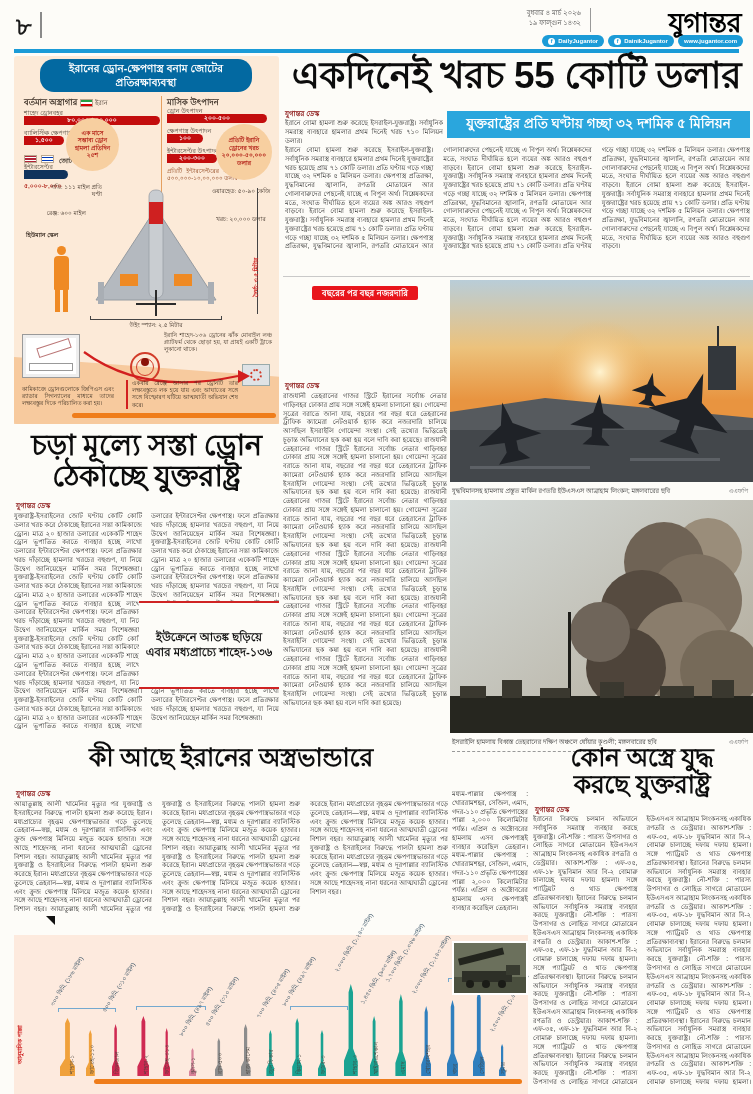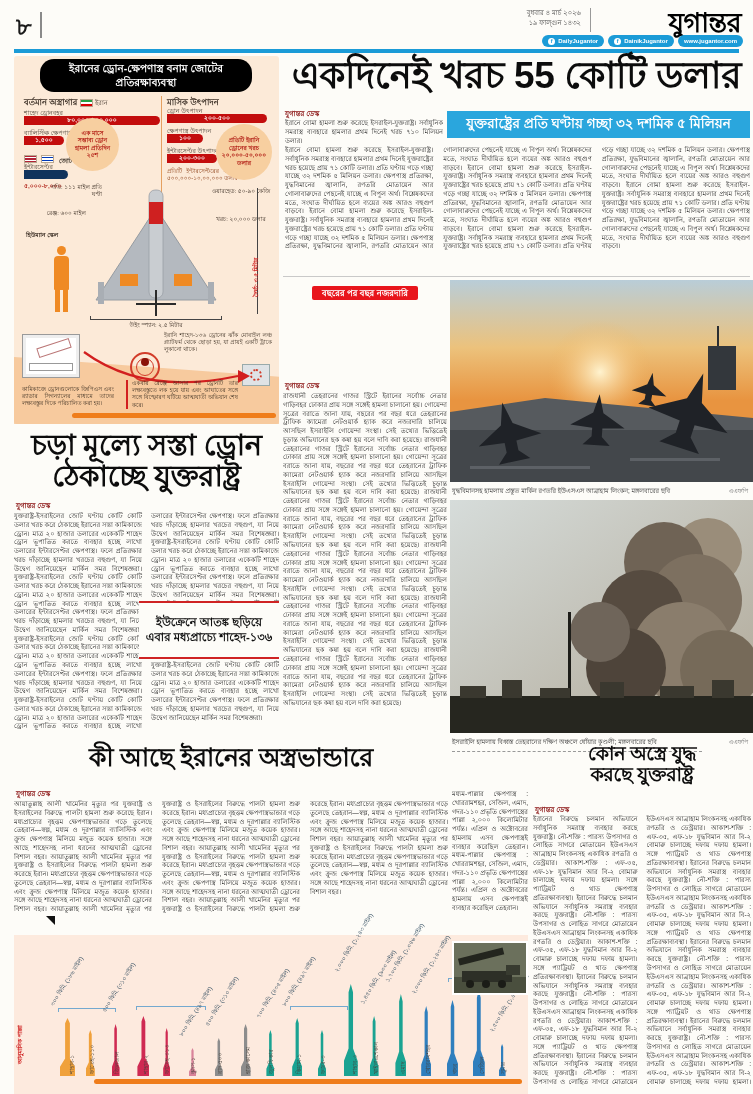--- a/index.html
+++ b/index.html
@@ -16,21 +16,21 @@
   .credit{font-size:6px;color:#777}
   .rule-h{background:#c9c9c9;height:1px}
   
   .pills{display:flex;gap:4px}
   .pill{display:flex;align-items:center;gap:3px;background:#1b9bd7;color:#fff;font-size:6px;
         border-radius:7px;padding:0 6px;height:12px;font-weight:bold}
   .pill .fdot{width:7px;height:7px;border-radius:50%;background:#fff;color:#1b9bd7;font-size:5.5px;
         display:flex;align-items:center;justify-content:center;font-weight:900}
   
   #igpanel{background:#fcead8;border-radius:3px}
-  .ig-ribbon{background:#000000;border-radius:14px;color:#fff;font-weight:bold;font-size:10.5px;
+  .ig-ribbon{background:#0369a1;border-radius:14px;color:#fff;font-weight:bold;font-size:10.5px;
         line-height:1.25;display:flex;align-items:center;justify-content:center;text-align:center;padding:3px 8px}
   .ig-h{font-size:8.4px;font-weight:900;color:#40342a}
   .ig-lbl{font-size:6.2px;color:#4a4036}
   .bar{background:#c30d0d;border-radius:0 5px 5px 0;color:#fff;font-size:6.2px;font-weight:bold;
         display:flex;align-items:center;justify-content:center;height:9px;white-space:nowrap}
   .circle{border-radius:50%;background:#f7cfa0;color:#b32017;font-weight:bold;font-size:6px;
         line-height:1.25;text-align:center;display:flex;align-items:center;justify-content:center;padding:7px}
   .flag{display:inline-block;width:13px;height:8px;border:.5px solid #b9a68f;vertical-align:middle}
   .flag-ir{background:linear-gradient(180deg,#239f40 0 33%,#fff 33% 66%,#da0000 66% 100%)}
   .flag-us{background:repeating-linear-gradient(180deg,#b22234 0 1.2px,#fff 1.2px 2.4px)}
@@ -187,21 +187,21 @@
     </svg>
 
     <div class="abs note" style="left:8px;top:330px;width:92px">কামিকাজে ড্রোনগুলোকে জিপিএস এবং র‍্যাডার সিগন্যালের মাধ্যমে তাদের লক্ষ্যবস্তুর দিকে পরিচালিত করা হয়।</div>
     <div class="abs note" style="left:112px;top:324px;width:112px;border-left:2px solid #d21f1f;padding-left:4px">একবার রেঞ্জে আসার পর ড্রোনটি তার লক্ষ্যবস্তুতে লক হয়ে যায় এবং আঘাতের সঙ্গে সঙ্গে বিস্ফোরণ ঘটিয়ে আত্মঘাতী অভিযান শেষ করে।</div>
     <div class="abs" style="left:58px;top:357px;width:204px;height:5px;background:#ef7d1b;border-radius:3px"></div>
   </div>
 
   <div class="abs hl" style="left:14px;top:430px;width:265px;font-size:29px">চড়া মূল্যে সস্তা ড্রোন ঠেকাচ্ছে যুক্তরাষ্ট্র</div>
   <div class="abs byline" style="left:16px;top:500px">যুগান্তর ডেস্ক</div>
   <div class="abs body-txt cols2" style="left:14px;top:512px;width:265px;height:268px">যুক্তরাষ্ট্র-ইসরাইলের জোট ঘণ্টায় কোটি কোটি ডলার খরচ করে ঠেকাচ্ছে ইরানের সস্তা কামিকাজে ড্রোন। মাত্র ২০ হাজার ডলারের একেকটি শাহেদ ড্রোন ভূপাতিত করতে ব্যবহার হচ্ছে লাখো ডলারের ইন্টারসেপ্টর ক্ষেপণাস্ত্র। ফলে প্রতিরক্ষার খরচ দাঁড়াচ্ছে হামলার খরচের বহুগুণ, যা নিয়ে উদ্বেগ জানিয়েছেন মার্কিন সমর বিশেষজ্ঞরা। যুক্তরাষ্ট্র-ইসরাইলের জোট ঘণ্টায় কোটি কোটি ডলার খরচ করে ঠেকাচ্ছে ইরানের সস্তা কামিকাজে ড্রোন। মাত্র ২০ হাজার ডলারের একেকটি শাহেদ ড্রোন ভূপাতিত করতে ব্যবহার হচ্ছে লাখো ডলারের ইন্টারসেপ্টর ক্ষেপণাস্ত্র। ফলে প্রতিরক্ষার খরচ দাঁড়াচ্ছে হামলার খরচের বহুগুণ, যা নিয়ে উদ্বেগ জানিয়েছেন মার্কিন সমর বিশেষজ্ঞরা। যুক্তরাষ্ট্র-ইসরাইলের জোট ঘণ্টায় কোটি কোটি ডলার খরচ করে ঠেকাচ্ছে ইরানের সস্তা কামিকাজে ড্রোন। মাত্র ২০ হাজার ডলারের একেকটি শাহেদ ড্রোন ভূপাতিত করতে ব্যবহার হচ্ছে লাখো ডলারের ইন্টারসেপ্টর ক্ষেপণাস্ত্র। ফলে প্রতিরক্ষার খরচ দাঁড়াচ্ছে হামলার খরচের বহুগুণ, যা নিয়ে উদ্বেগ জানিয়েছেন মার্কিন সমর বিশেষজ্ঞরা। যুক্তরাষ্ট্র-ইসরাইলের জোট ঘণ্টায় কোটি কোটি ডলার খরচ করে ঠেকাচ্ছে ইরানের সস্তা কামিকাজে ড্রোন। মাত্র ২০ হাজার ডলারের একেকটি শাহেদ ড্রোন ভূপাতিত করতে ব্যবহার হচ্ছে লাখো ডলারের ইন্টারসেপ্টর ক্ষেপণাস্ত্র। ফলে প্রতিরক্ষার খরচ দাঁড়াচ্ছে হামলার খরচের বহুগুণ, যা নিয়ে উদ্বেগ জানিয়েছেন মার্কিন সমর বিশেষজ্ঞরা। যুক্তরাষ্ট্র-ইসরাইলের জোট ঘণ্টায় কোটি কোটি ডলার খরচ করে ঠেকাচ্ছে ইরানের সস্তা কামিকাজে ড্রোন। মাত্র ২০ হাজার ডলারের একেকটি শাহেদ ড্রোন ভূপাতিত করতে ব্যবহার হচ্ছে লাখো ডলারের ইন্টারসেপ্টর ক্ষেপণাস্ত্র। ফলে প্রতিরক্ষার খরচ দাঁড়াচ্ছে হামলার খরচের বহুগুণ, যা নিয়ে উদ্বেগ জানিয়েছেন মার্কিন সমর বিশেষজ্ঞরা। যুক্তরাষ্ট্র-ইসরাইলের জোট ঘণ্টায় কোটি কোটি ডলার খরচ করে ঠেকাচ্ছে ইরানের সস্তা কামিকাজে ড্রোন। মাত্র ২০ হাজার ডলারের একেকটি শাহেদ ড্রোন ভূপাতিত করতে ব্যবহার হচ্ছে লাখো ডলারের ইন্টারসেপ্টর ক্ষেপণাস্ত্র। ফলে প্রতিরক্ষার খরচ দাঁড়াচ্ছে হামলার খরচের বহুগুণ, যা নিয়ে উদ্বেগ জানিয়েছেন মার্কিন সমর বিশেষজ্ঞরা। যুক্তরাষ্ট্র-ইসরাইলের জোট ঘণ্টায় কোটি কোটি ডলার খরচ করে ঠেকাচ্ছে ইরানের সস্তা কামিকাজে ড্রোন। মাত্র ২০ হাজার ডলারের একেকটি শাহেদ ড্রোন ভূপাতিত করতে ব্যবহার হচ্ছে লাখো ডলারের ইন্টারসেপ্টর ক্ষেপণাস্ত্র। ফলে প্রতিরক্ষার খরচ দাঁড়াচ্ছে হামলার খরচের বহুগুণ, যা নিয়ে উদ্বেগ জানিয়েছেন মার্কিন সমর বিশেষজ্ঞরা।</div>
-  <div class="abs pullq" style="left:139px;top:601px;width:140px;height:58px">ইউক্রেনে আতঙ্ক ছড়িয়ে এবার মধ্যপ্রাচ্যে শাহেদ-১৩৬</div>
+  <div class="abs pullq" style="left:139px;top:601px;width:140px;height:88px">ইউক্রেনে আতঙ্ক ছড়িয়ে এবার মধ্যপ্রাচ্যে শাহেদ-১৩৬</div>
 
   <div class="abs" style="left:283px;top:282px;width:164px;text-align:center">
     <span class="kicker">বছরের পর বছর নজরদারি</span>
   </div>
   <div class="abs byline" style="left:285px;top:380px">যুগান্তর ডেস্ক</div>
   <div class="abs body-txt" style="left:283px;top:392px;width:164px;height:388px">রাজধানী তেহরানের গাজর স্ট্রিটে ইরানের সর্বোচ্চ নেতার গাড়িবহর ঢোকার প্রায় সঙ্গে সঙ্গেই হামলা চালানো হয়। গোয়েন্দা সূত্রের বরাতে জানা যায়, বছরের পর বছর ধরে তেহরানের ট্রাফিক ক্যামেরা নেটওয়ার্ক হ্যাক করে নজরদারি চালিয়ে আসছিল ইসরাইলি গোয়েন্দা সংস্থা। সেই তথ্যের ভিত্তিতেই চূড়ান্ত অভিযানের ছক কষা হয় বলে দাবি করা হয়েছে। রাজধানী তেহরানের গাজর স্ট্রিটে ইরানের সর্বোচ্চ নেতার গাড়িবহর ঢোকার প্রায় সঙ্গে সঙ্গেই হামলা চালানো হয়। গোয়েন্দা সূত্রের বরাতে জানা যায়, বছরের পর বছর ধরে তেহরানের ট্রাফিক ক্যামেরা নেটওয়ার্ক হ্যাক করে নজরদারি চালিয়ে আসছিল ইসরাইলি গোয়েন্দা সংস্থা। সেই তথ্যের ভিত্তিতেই চূড়ান্ত অভিযানের ছক কষা হয় বলে দাবি করা হয়েছে। রাজধানী তেহরানের গাজর স্ট্রিটে ইরানের সর্বোচ্চ নেতার গাড়িবহর ঢোকার প্রায় সঙ্গে সঙ্গেই হামলা চালানো হয়। গোয়েন্দা সূত্রের বরাতে জানা যায়, বছরের পর বছর ধরে তেহরানের ট্রাফিক ক্যামেরা নেটওয়ার্ক হ্যাক করে নজরদারি চালিয়ে আসছিল ইসরাইলি গোয়েন্দা সংস্থা। সেই তথ্যের ভিত্তিতেই চূড়ান্ত অভিযানের ছক কষা হয় বলে দাবি করা হয়েছে। রাজধানী তেহরানের গাজর স্ট্রিটে ইরানের সর্বোচ্চ নেতার গাড়িবহর ঢোকার প্রায় সঙ্গে সঙ্গেই হামলা চালানো হয়। গোয়েন্দা সূত্রের বরাতে জানা যায়, বছরের পর বছর ধরে তেহরানের ট্রাফিক ক্যামেরা নেটওয়ার্ক হ্যাক করে নজরদারি চালিয়ে আসছিল ইসরাইলি গোয়েন্দা সংস্থা। সেই তথ্যের ভিত্তিতেই চূড়ান্ত অভিযানের ছক কষা হয় বলে দাবি করা হয়েছে। রাজধানী তেহরানের গাজর স্ট্রিটে ইরানের সর্বোচ্চ নেতার গাড়িবহর ঢোকার প্রায় সঙ্গে সঙ্গেই হামলা চালানো হয়। গোয়েন্দা সূত্রের বরাতে জানা যায়, বছরের পর বছর ধরে তেহরানের ট্রাফিক ক্যামেরা নেটওয়ার্ক হ্যাক করে নজরদারি চালিয়ে আসছিল ইসরাইলি গোয়েন্দা সংস্থা। সেই তথ্যের ভিত্তিতেই চূড়ান্ত অভিযানের ছক কষা হয় বলে দাবি করা হয়েছে। রাজধানী তেহরানের গাজর স্ট্রিটে ইরানের সর্বোচ্চ নেতার গাড়িবহর ঢোকার প্রায় সঙ্গে সঙ্গেই হামলা চালানো হয়। গোয়েন্দা সূত্রের বরাতে জানা যায়, বছরের পর বছর ধরে তেহরানের ট্রাফিক ক্যামেরা নেটওয়ার্ক হ্যাক করে নজরদারি চালিয়ে আসছিল ইসরাইলি গোয়েন্দা সংস্থা। সেই তথ্যের ভিত্তিতেই চূড়ান্ত অভিযানের ছক কষা হয় বলে দাবি করা হয়েছে।</div>
 
   <div class="abs" style="left:450px;top:280px;width:303px;height:202px;overflow:hidden">
     <svg width="303" height="202" viewBox="0 0 303 202">
       <defs>
@@ -267,21 +267,21 @@
     </svg>
   </div>
   <div class="abs cap" style="left:452px;top:737px;width:250px;border-bottom:1px dashed #999;padding-bottom:3px">ইসরাইলি হামলায় বিধ্বস্ত তেহরানের দক্ষিণ অঞ্চলে ধোঁয়ার কুণ্ডলী; মঙ্গলবারের ছবি</div>
   <div class="abs credit" style="right:5px;top:737px">এএফপি</div>
 
   <div class="abs hl" style="left:14px;top:744px;width:434px;font-size:25px;white-space:nowrap">কী আছে ইরানের অস্ত্রভান্ডারে</div>
   <div class="abs byline" style="left:16px;top:788px">যুগান্তর ডেস্ক</div>
   <div class="abs body-txt cols3" style="left:14px;top:800px;width:434px;height:136px">আয়াতুল্লাহ আলী খামেনির মৃত্যুর পর যুক্তরাষ্ট্র ও ইসরাইলের বিরুদ্ধে পালটা হামলা শুরু করেছে ইরান। মধ্যপ্রাচ্যের বৃহত্তম ক্ষেপণাস্ত্রভান্ডার গড়ে তুলেছে তেহরান—স্বল্প, মধ্যম ও দূরপাল্লার ব্যালিস্টিক এবং ক্রুজ ক্ষেপণাস্ত্র মিলিয়ে মজুত কয়েক হাজার। সঙ্গে আছে শাহেদসহ নানা ধরনের আত্মঘাতী ড্রোনের বিশাল বহর। আয়াতুল্লাহ আলী খামেনির মৃত্যুর পর যুক্তরাষ্ট্র ও ইসরাইলের বিরুদ্ধে পালটা হামলা শুরু করেছে ইরান। মধ্যপ্রাচ্যের বৃহত্তম ক্ষেপণাস্ত্রভান্ডার গড়ে তুলেছে তেহরান—স্বল্প, মধ্যম ও দূরপাল্লার ব্যালিস্টিক এবং ক্রুজ ক্ষেপণাস্ত্র মিলিয়ে মজুত কয়েক হাজার। সঙ্গে আছে শাহেদসহ নানা ধরনের আত্মঘাতী ড্রোনের বিশাল বহর। আয়াতুল্লাহ আলী খামেনির মৃত্যুর পর যুক্তরাষ্ট্র ও ইসরাইলের বিরুদ্ধে পালটা হামলা শুরু করেছে ইরান। মধ্যপ্রাচ্যের বৃহত্তম ক্ষেপণাস্ত্রভান্ডার গড়ে তুলেছে তেহরান—স্বল্প, মধ্যম ও দূরপাল্লার ব্যালিস্টিক এবং ক্রুজ ক্ষেপণাস্ত্র মিলিয়ে মজুত কয়েক হাজার। সঙ্গে আছে শাহেদসহ নানা ধরনের আত্মঘাতী ড্রোনের বিশাল বহর। আয়াতুল্লাহ আলী খামেনির মৃত্যুর পর যুক্তরাষ্ট্র ও ইসরাইলের বিরুদ্ধে পালটা হামলা শুরু করেছে ইরান। মধ্যপ্রাচ্যের বৃহত্তম ক্ষেপণাস্ত্রভান্ডার গড়ে তুলেছে তেহরান—স্বল্প, মধ্যম ও দূরপাল্লার ব্যালিস্টিক এবং ক্রুজ ক্ষেপণাস্ত্র মিলিয়ে মজুত কয়েক হাজার। সঙ্গে আছে শাহেদসহ নানা ধরনের আত্মঘাতী ড্রোনের বিশাল বহর। আয়াতুল্লাহ আলী খামেনির মৃত্যুর পর যুক্তরাষ্ট্র ও ইসরাইলের বিরুদ্ধে পালটা হামলা শুরু করেছে ইরান। মধ্যপ্রাচ্যের বৃহত্তম ক্ষেপণাস্ত্রভান্ডার গড়ে তুলেছে তেহরান—স্বল্প, মধ্যম ও দূরপাল্লার ব্যালিস্টিক এবং ক্রুজ ক্ষেপণাস্ত্র মিলিয়ে মজুত কয়েক হাজার। সঙ্গে আছে শাহেদসহ নানা ধরনের আত্মঘাতী ড্রোনের বিশাল বহর। আয়াতুল্লাহ আলী খামেনির মৃত্যুর পর যুক্তরাষ্ট্র ও ইসরাইলের বিরুদ্ধে পালটা হামলা শুরু করেছে ইরান। মধ্যপ্রাচ্যের বৃহত্তম ক্ষেপণাস্ত্রভান্ডার গড়ে তুলেছে তেহরান—স্বল্প, মধ্যম ও দূরপাল্লার ব্যালিস্টিক এবং ক্রুজ ক্ষেপণাস্ত্র মিলিয়ে মজুত কয়েক হাজার। সঙ্গে আছে শাহেদসহ নানা ধরনের আত্মঘাতী ড্রোনের বিশাল বহর।</div>
   <div class="abs body-txt" style="left:452px;top:790px;width:76px;height:148px">মধ্যম-পাল্লার ক্ষেপণাস্ত্র : খোররামশহর, সেজিল, এমাদ, গদর-১১০ প্রভৃতি ক্ষেপণাস্ত্রের পাল্লা ২,০০০ কিলোমিটার পর্যন্ত। এপ্রিল ও অক্টোবরের হামলায় এসব ক্ষেপণাস্ত্রই ব্যবহার করেছিল তেহরান। মধ্যম-পাল্লার ক্ষেপণাস্ত্র : খোররামশহর, সেজিল, এমাদ, গদর-১১০ প্রভৃতি ক্ষেপণাস্ত্রের পাল্লা ২,০০০ কিলোমিটার পর্যন্ত। এপ্রিল ও অক্টোবরের হামলায় এসব ক্ষেপণাস্ত্রই ব্যবহার করেছিল তেহরান।</div>
 
-  <div class="abs hl" style="left:533px;top:744px;width:218px;font-size:19px">
+  <div class="abs hl" style="left:533px;top:744px;width:218px;font-size:25px">
     <div>কোন অস্ত্রে যুদ্ধ</div>
     <div>করছে যুক্তরাষ্ট্র</div>
   </div>
   <div class="abs byline" style="left:535px;top:804px">যুগান্তর ডেস্ক</div>
   <div class="abs body-txt cols2" style="left:533px;top:815px;width:218px;height:275px">ইরানের বিরুদ্ধে চলমান অভিযানে সর্বাধুনিক সমরাস্ত্র ব্যবহার করছে যুক্তরাষ্ট্র। নৌ-শক্তি : পারস্য উপসাগর ও লোহিত সাগরে মোতায়েন ইউএসএস আব্রাহাম লিংকনসহ একাধিক রণতরি ও ডেস্ট্রয়ার। আকাশ-শক্তি : এফ-৩৫, এফ-১৮ যুদ্ধবিমান আর বি-২ বোমারু চালাচ্ছে দফায় দফায় হামলা। সঙ্গে প্যাট্রিয়ট ও থাড ক্ষেপণাস্ত্র প্রতিরক্ষাব্যবস্থা। ইরানের বিরুদ্ধে চলমান অভিযানে সর্বাধুনিক সমরাস্ত্র ব্যবহার করছে যুক্তরাষ্ট্র। নৌ-শক্তি : পারস্য উপসাগর ও লোহিত সাগরে মোতায়েন ইউএসএস আব্রাহাম লিংকনসহ একাধিক রণতরি ও ডেস্ট্রয়ার। আকাশ-শক্তি : এফ-৩৫, এফ-১৮ যুদ্ধবিমান আর বি-২ বোমারু চালাচ্ছে দফায় দফায় হামলা। সঙ্গে প্যাট্রিয়ট ও থাড ক্ষেপণাস্ত্র প্রতিরক্ষাব্যবস্থা। ইরানের বিরুদ্ধে চলমান অভিযানে সর্বাধুনিক সমরাস্ত্র ব্যবহার করছে যুক্তরাষ্ট্র। নৌ-শক্তি : পারস্য উপসাগর ও লোহিত সাগরে মোতায়েন ইউএসএস আব্রাহাম লিংকনসহ একাধিক রণতরি ও ডেস্ট্রয়ার। আকাশ-শক্তি : এফ-৩৫, এফ-১৮ যুদ্ধবিমান আর বি-২ বোমারু চালাচ্ছে দফায় দফায় হামলা। সঙ্গে প্যাট্রিয়ট ও থাড ক্ষেপণাস্ত্র প্রতিরক্ষাব্যবস্থা। ইরানের বিরুদ্ধে চলমান অভিযানে সর্বাধুনিক সমরাস্ত্র ব্যবহার করছে যুক্তরাষ্ট্র। নৌ-শক্তি : পারস্য উপসাগর ও লোহিত সাগরে মোতায়েন ইউএসএস আব্রাহাম লিংকনসহ একাধিক রণতরি ও ডেস্ট্রয়ার। আকাশ-শক্তি : এফ-৩৫, এফ-১৮ যুদ্ধবিমান আর বি-২ বোমারু চালাচ্ছে দফায় দফায় হামলা। সঙ্গে প্যাট্রিয়ট ও থাড ক্ষেপণাস্ত্র প্রতিরক্ষাব্যবস্থা। ইরানের বিরুদ্ধে চলমান অভিযানে সর্বাধুনিক সমরাস্ত্র ব্যবহার করছে যুক্তরাষ্ট্র। নৌ-শক্তি : পারস্য উপসাগর ও লোহিত সাগরে মোতায়েন ইউএসএস আব্রাহাম লিংকনসহ একাধিক রণতরি ও ডেস্ট্রয়ার। আকাশ-শক্তি : এফ-৩৫, এফ-১৮ যুদ্ধবিমান আর বি-২ বোমারু চালাচ্ছে দফায় দফায় হামলা। সঙ্গে প্যাট্রিয়ট ও থাড ক্ষেপণাস্ত্র প্রতিরক্ষাব্যবস্থা। ইরানের বিরুদ্ধে চলমান অভিযানে সর্বাধুনিক সমরাস্ত্র ব্যবহার করছে যুক্তরাষ্ট্র। নৌ-শক্তি : পারস্য উপসাগর ও লোহিত সাগরে মোতায়েন ইউএসএস আব্রাহাম লিংকনসহ একাধিক রণতরি ও ডেস্ট্রয়ার। আকাশ-শক্তি : এফ-৩৫, এফ-১৮ যুদ্ধবিমান আর বি-২ বোমারু চালাচ্ছে দফায় দফায় হামলা। সঙ্গে প্যাট্রিয়ট ও থাড ক্ষেপণাস্ত্র প্রতিরক্ষাব্যবস্থা। ইরানের বিরুদ্ধে চলমান অভিযানে সর্বাধুনিক সমরাস্ত্র ব্যবহার করছে যুক্তরাষ্ট্র। নৌ-শক্তি : পারস্য উপসাগর ও লোহিত সাগরে মোতায়েন ইউএসএস আব্রাহাম লিংকনসহ একাধিক রণতরি ও ডেস্ট্রয়ার। আকাশ-শক্তি : এফ-৩৫, এফ-১৮ যুদ্ধবিমান আর বি-২ বোমারু চালাচ্ছে দফায় দফায় হামলা। সঙ্গে প্যাট্রিয়ট ও থাড ক্ষেপণাস্ত্র প্রতিরক্ষাব্যবস্থা।</div>
 
   <div id="mpanel" class="abs" style="left:14px;top:935px;width:514px;height:159px">
     <div class="abs" style="left:80px;bottom:10px;width:428px;height:5px;background:#ef7d1b;border-radius:3px"></div>
     <div class="vlabel" style="left:12px;bottom:30px">আনুমানিক পাল্লা</div>
     <div class="abs" style="left:438px;top:6px;width:76px;height:54px;border:2px solid #fff;overflow:hidden;z-index:5">

